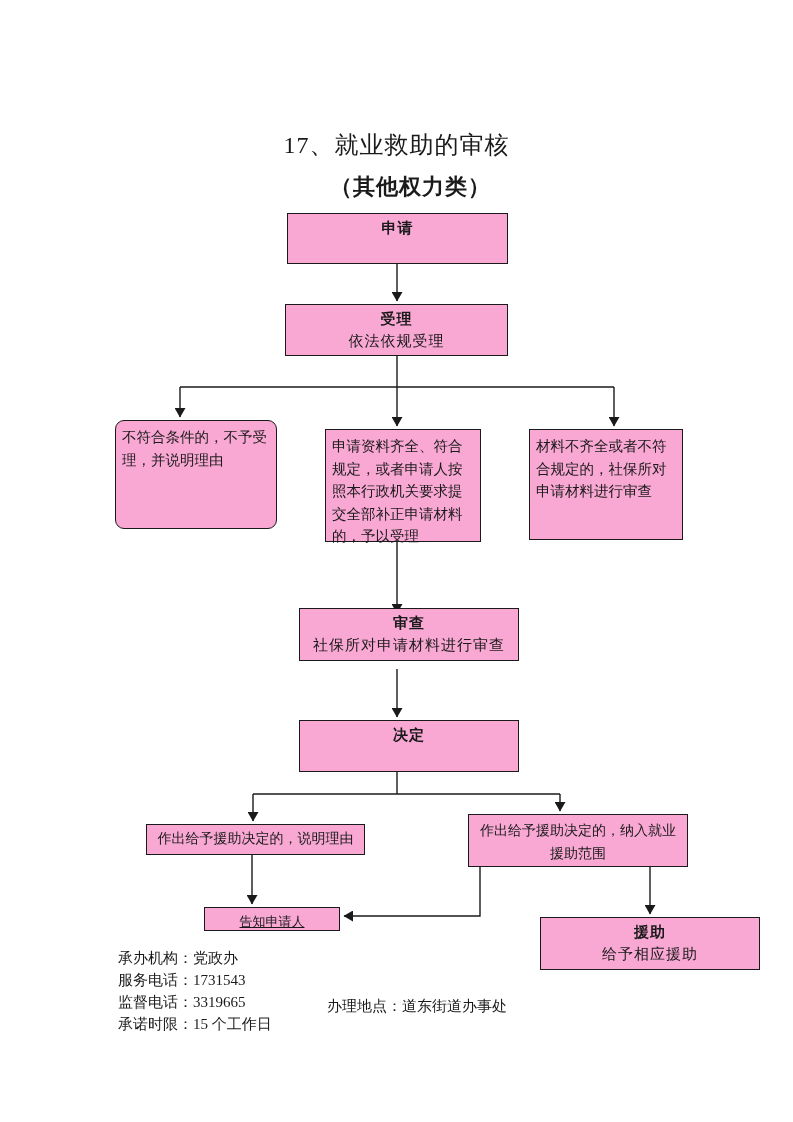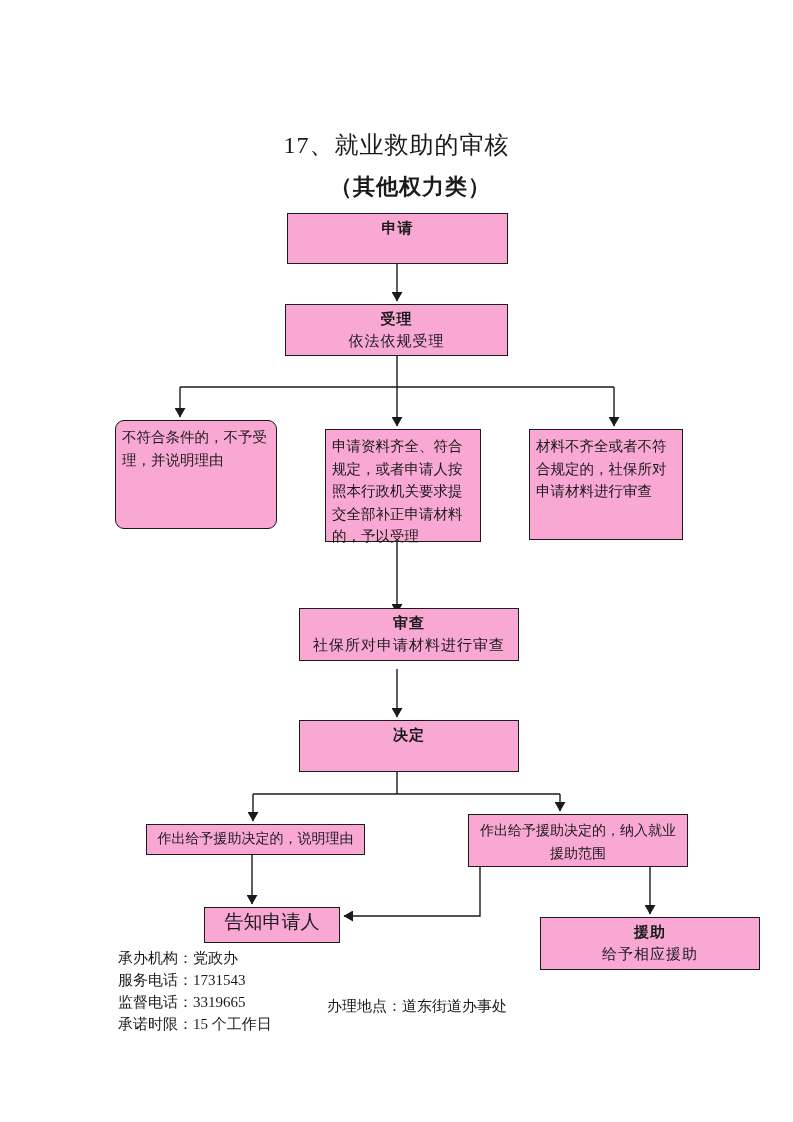--- a/index.html
+++ b/index.html
@@ -150,21 +150,21 @@
   </div>
 
   <div class="node" style="left:299px; top:688px; width:220px; height:52px;">
     <div class="node-title">决定</div>
   </div>
 
   <div class="node single-line-center" style="left:146px; top:792px; width:219px; height:31px;">作出给予援助决定的，说明理由</div>
 
   <div class="node small-text" style="left:468px; top:782px; width:220px; height:53px;text-align:center;">作出给予援助决定的，纳入就业援助范围</div>
 
-  <div class="node single-line-center" style="left:204px; top:875px; width:136px; height:36px; font-size:19px; line-height:28px;">告知申请人</div>
+  <div class="node single-line-center" style="left:204px; top:875px; width:136px; height:24px; font-size:13px; line-height:28px;text-decoration:underline;">告知申请人</div>
 
   <div class="node" style="left:540px; top:885px; width:220px; height:53px;">
     <div class="node-title">援助</div>
     <div class="node-body">给予相应援助</div>
   </div>
 
   <div class="footer-line" style="left:118px; top:916px;">承办机构：党政办</div>
   <div class="footer-line" style="left:118px; top:938px;">服务电话：1731543</div>
   <div class="footer-line" style="left:118px; top:960px;">监督电话：3319665</div>
   <div class="footer-line" style="left:118px; top:982px;">承诺时限：15 个工作日</div>

